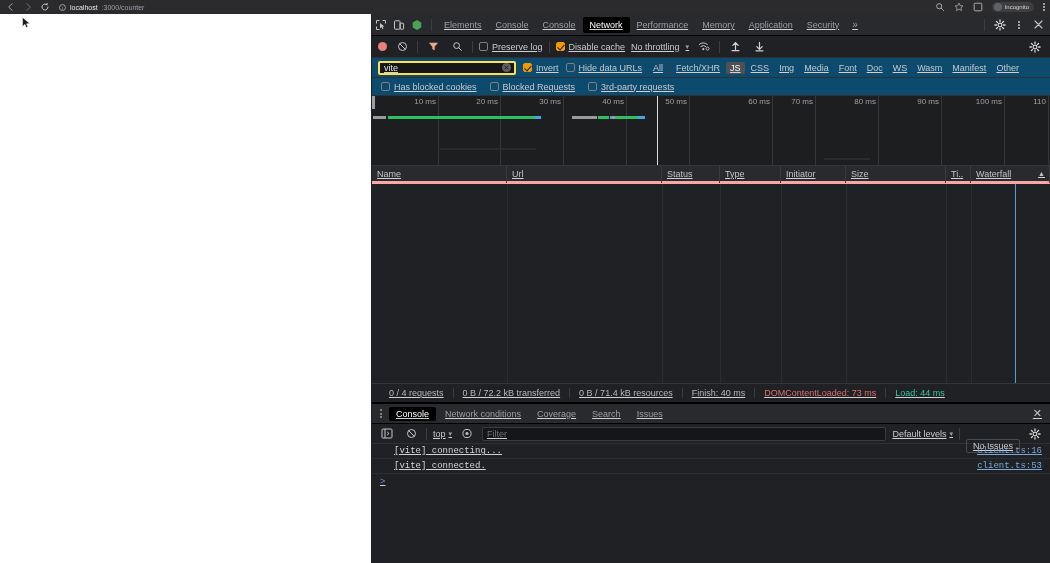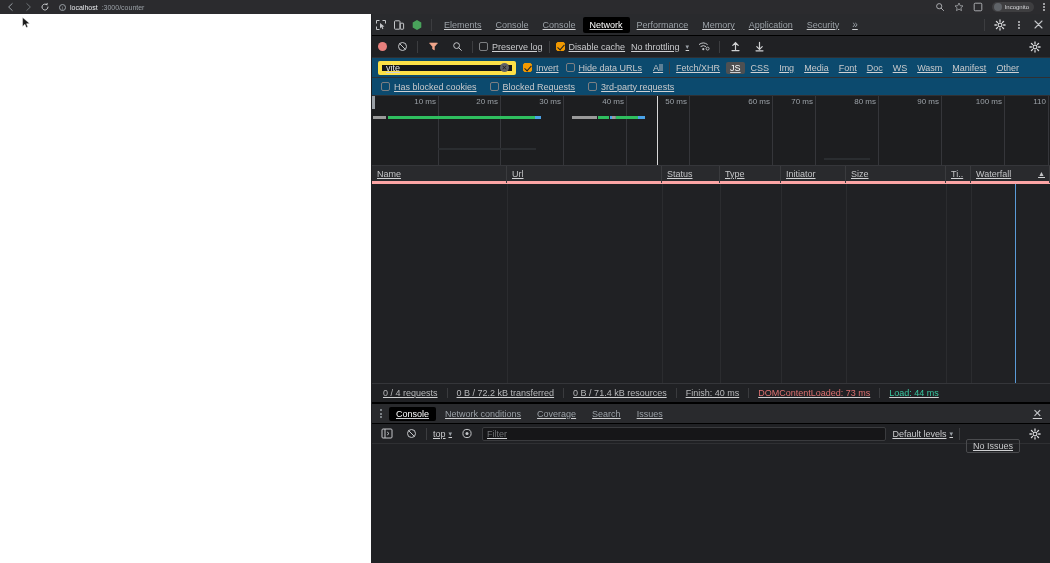--- a/index.html
+++ b/index.html
@@ -94,21 +94,21 @@
     content:""; position:absolute; left:2px; top:0px; width:3px; height:6px;
     border:solid #202124; border-width:0 1.4px 1.4px 0; transform:rotate(42deg);
   }
   .caret { font-size:7px; color:#9aa0a6; }
   .tb-spacer { flex:1; }
 
   
   .filter-row { height:20px; min-height:20px; display:flex; align-items:center; padding:0 6px; gap:7px;
                 border-bottom:1px solid #2f3033; }
   .filter-input {
-    width:138px; height:14px; background:#161618; border:4px solid #fde047;
+    width:138px; height:14px; background:#161618; border:2px solid #fde047;
     border-radius:2px; display:flex; align-items:center; padding:0 4px;
     font-size:9px; color:#e3e3e4; position:relative;
   }
   .filter-clear {
     position:absolute; right:3px; width:9px; height:9px; border-radius:50%;
     background:#5f6164; color:#202124; font-size:7px; line-height:9px; text-align:center; cursor:pointer;
   }
   .type-chip { font-size:9px; color:#c8c9cb; padding:1px 4px; border-radius:2px; cursor:pointer; }
   .type-chip.active { background:#4e5052; color:#fff; }
   .types { display:flex; align-items:center; gap:2px; }
@@ -132,21 +132,21 @@
   .th { padding-left:5px; border-right:1px solid #3a3b3e; height:18px; line-height:18px; overflow:hidden; white-space:nowrap; }
   .table-body { flex:1; position:relative; background:#202124; overflow:hidden; }
   .col-line { position:absolute; top:0; bottom:0; width:1px; background:#2b2c2f; }
   .wf-marker { position:absolute; top:0; bottom:0; width:1px; background:#5a9bd8; }
   .sort-arrow { margin-left:auto; padding-right:4px; color:#c3c4c6; font-size:7px; }
 
   
   .summary {
     height:20px; min-height:20px; display:flex; align-items:center; gap:0;
     background:#202124; border-top:1px solid #35363a; border-bottom:1px solid #000;
-    font-size:9px; color:#b7b8ba; padding-left:2px;
+    font-size:9px; color:#b7b8ba; padding-left:8px;
   }
   .sum-item { padding:0 9px; border-right:1px solid #3a3b3e; white-space:nowrap; }
   .sum-item:last-child { border-right:none; }
   .sum-dcl { color:#dd7171; }
   .sum-load { color:#38c7a0; }
 
   
   .drawer { height:160px; min-height:160px; display:flex; flex-direction:column; background:#202124;
             border-top:1px solid #000; }
   .drawer-tabs { height:20px; min-height:20px; display:flex; align-items:center; gap:2px;
@@ -535,16 +535,29 @@
         <span class="tb-sep"></span>
         <span class="issues-btn">No Issues</span>
         <span class="dt-icon-btn">
           <svg width="12" height="12" viewBox="0 0 12 12">
               <circle cx="6" cy="6" r="1.9" stroke="#d8d9db" stroke-width="1.1" fill="none"></circle>
               <path d="M6 0.9 v1.5 M6 9.6 v1.5 M0.9 6 h1.5 M9.6 6 h1.5 M2.4 2.4 l1.1 1.1 M8.5 8.5 l1.1 1.1 M9.6 2.4 l-1.1 1.1 M3.5 8.5 l-1.1 1.1" stroke="#d8d9db" stroke-width="1.3" stroke-linecap="round"></path>
             </svg>
         </span>
       </div>
 
+      <div class="console-body">
+        <div class="log-row">
+          <span>[vite] connecting...</span>
+          <span class="log-src">client.ts:16</span>
+        </div>
+        <div class="log-row">
+          <span>[vite] connected.</span>
+          <span class="log-src">client.ts:53</span>
+        </div>
+        <div class="prompt-row">
+          <span>&gt;</span>
+        </div>
+      </div>
     </div>
 
   </div>
 </div>
 
 </body></html>

